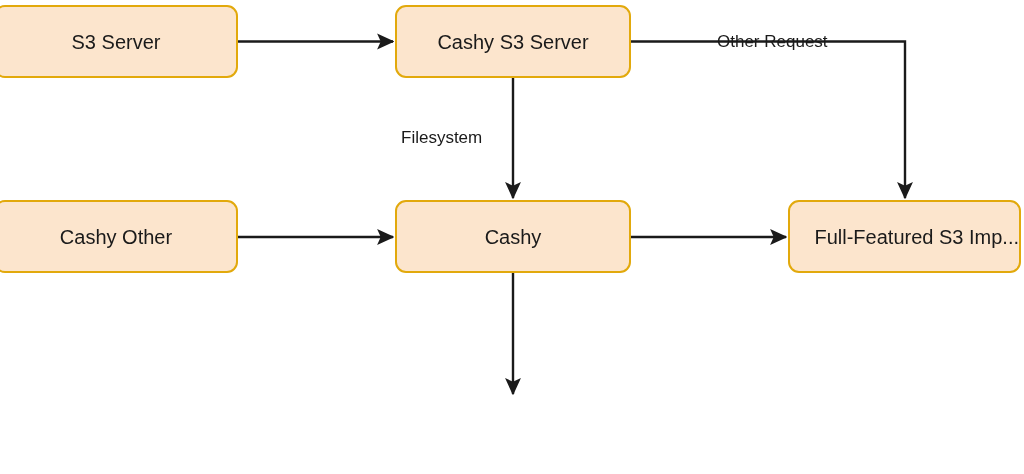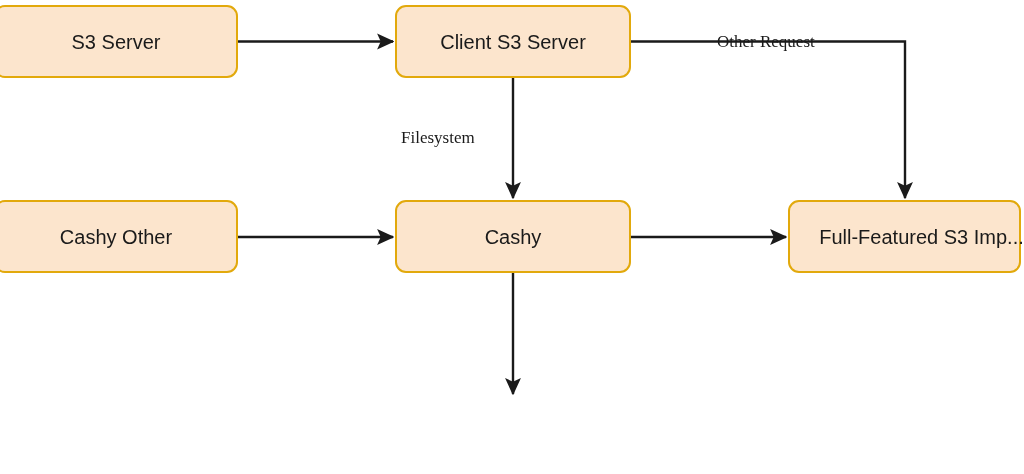--- a/index.html
+++ b/index.html
@@ -40,30 +40,30 @@
   .node-label {
     font-family: "Liberation Sans", sans-serif;
     font-size: 20px;
     line-height: 1;
     color: #1a1a1a;
     white-space: nowrap;
     text-align: center;
   }
   
   .node.overflow {
-    justify-content: center;
+    justify-content: flex-end;
     overflow: visible;
     padding-left: 36px;
   }
   .node.overflow .node-label {
     margin-left: -2px;
   }
   .edge-label {
     position: absolute;
-    font-family: Liberation Serif, serif;
+    font-family: Liberation Sans, sans-serif;
     font-size: 17px;
     line-height: 1;
     color: #1a1a1a;
     white-space: nowrap;
     z-index: 3;
     background: transparent;
   }
 
   
   #node-s3-client          { left: -6px;  top: 5px;   width: 244px; height: 73px; }
@@ -100,21 +100,21 @@
     <line x1="631" y1="237" x2="786" y2="237" stroke="#1a1a1a" stroke-width="2.4" marker-end="url(#arrowhead)"></line>
 
     <line x1="513" y1="273" x2="513" y2="394" stroke="#1a1a1a" stroke-width="2.4" marker-end="url(#arrowhead)"></line>
   </svg>
 
   <div class="node" id="node-s3-client">
     <span class="node-label">S3 Server</span>
   </div>
 
   <div class="node" id="node-cashy-s3-server">
-    <span class="node-label">Client S3 Server</span>
+    <span class="node-label">Cashy S3 Server</span>
   </div>
 
   <div class="node" id="node-cashy-client">
     <span class="node-label">Cashy Other</span>
   </div>
 
   <div class="node" id="node-cashy">
     <span class="node-label">Cashy</span>
   </div>
 

